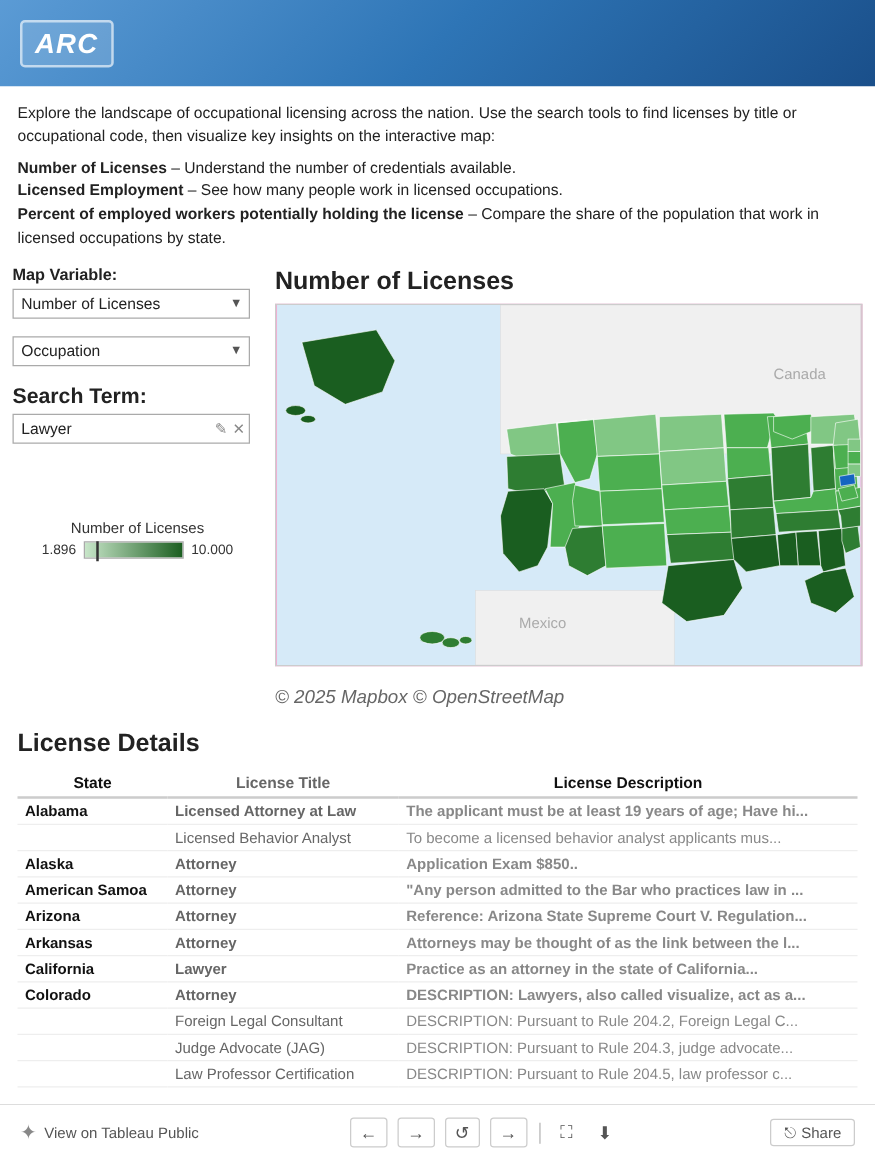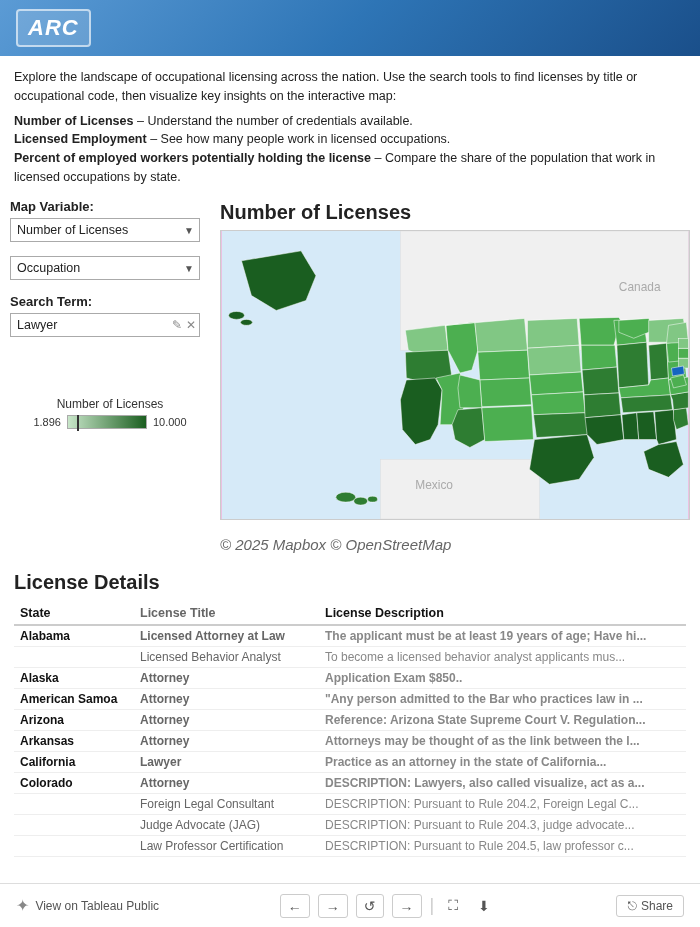--- a/index.html
+++ b/index.html
@@ -11,21 +11,21 @@
       min-height: 927px;
       overflow-x: hidden;
     }
 
     
     .header {
       background: linear-gradient(135deg, #5b9bd5 0%, #2e75b6 50%, #1a4f8a 100%);
       padding: 10px 16px;
       display: flex;
       align-items: center;
-      height: 56px;
+      height: 69px;
     }
     .header-logo {
       background: rgba(255,255,255,0.15);
       border: 2px solid rgba(255,255,255,0.6);
       border-radius: 4px;
       padding: 4px 10px;
       color: white;
       font-size: 22px;
       font-weight: bold;
       font-style: italic;
@@ -83,21 +83,21 @@
       right: 6px;
       top: 50%;
       transform: translateY(-50%);
       pointer-events: none;
       font-size: 10px;
       color: #555;
     }
 
     .search-term-label {
       font-weight: bold;
-      font-size: 13px;
+      font-size: 17px;
       color: #222;
       margin-bottom: 4px;
     }
     .search-input-wrapper {
       position: relative;
       width: 190px;
     }
     .search-input {
       width: 100%;
       padding: 4px 40px 4px 6px;
@@ -200,21 +200,21 @@
     }
     .license-table {
       width: 100%;
       border-collapse: collapse;
       font-size: 12px;
     }
     .license-table thead tr {
       border-bottom: 2px solid #ccc;
     }
     .license-table th {
-      text-align: left;
+      text-align: center;
       padding: 4px 6px;
       font-weight: bold;
       color: #111;
       font-size: 12.5px;
     }
     .license-table td {
       padding: 3px 6px;
       color: #333;
       vertical-align: top;
       border-bottom: 1px solid #eee;

